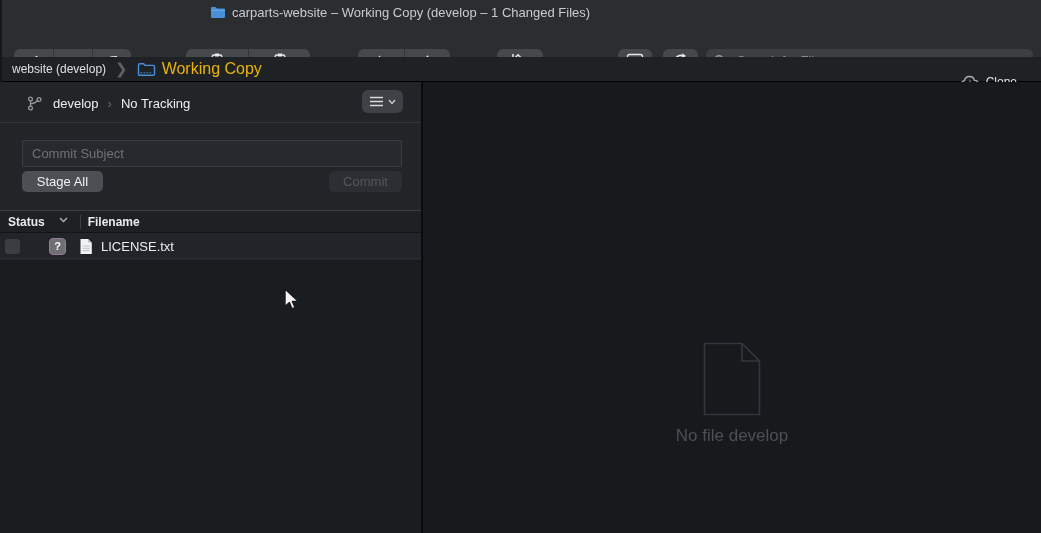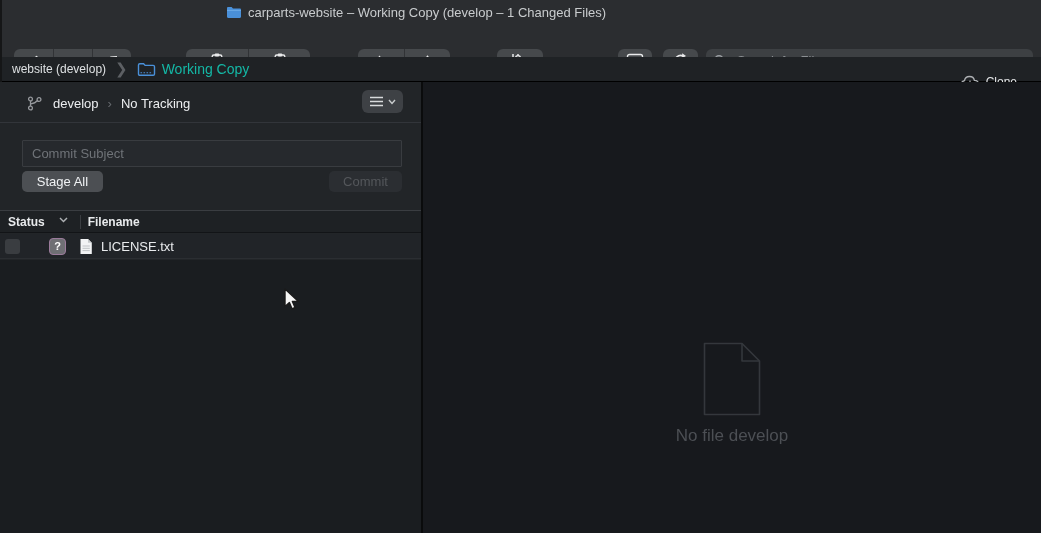--- a/index.html
+++ b/index.html
@@ -3,42 +3,42 @@
 <meta charset="utf-8">
 <style>
   * { margin:0; padding:0; box-sizing:border-box; }
   html,body { width:1041px; height:533px; background:#17191d; overflow:hidden;
     font-family:"Liberation Sans", sans-serif; -webkit-font-smoothing:antialiased; }
   .window { position:absolute; inset:0; width:1041px; height:533px; }
 
   
   .titlebar { position:absolute; left:0; top:0; width:1041px; height:24px; background:#2b2d30; }
   .title-wrap { position:absolute; left:0; top:0; width:800px; height:24px; display:flex;
-    align-items:center; justify-content:center; gap:6px;margin-left:16px; }
+    align-items:center; justify-content:center; gap:6px; }
   .title-text { font-size:13px; color:#c9ccce; white-space:nowrap; }
   .toolbar { position:absolute; left:0; top:24px; width:1041px; height:33px; background:#2b2d30; }
   .seg-group { position:absolute; top:25px; height:23px; display:flex; background:#46494c;
     border-radius:6px; overflow:hidden; }
   .seg-btn { height:23px; display:flex; align-items:center; justify-content:center; }
   .seg-btn + .seg-btn { border-left:1px solid #313336; }
   .tool-btn { position:absolute; top:25px; height:23px; background:#46494c; border-radius:6px;
     display:flex; align-items:center; justify-content:center; }
   .searchfield { position:absolute; left:706px; top:25px; width:327px; height:23px; background:#3d4043;
     border-radius:6px; display:flex; align-items:center; padding:0 7px; gap:5px; }
   .searchfield input { flex:1; background:transparent; border:none; outline:none; color:#d7d9db;
     font-size:13px; font-family:"Liberation Sans", sans-serif; }
   .searchfield input::placeholder { color:#8b8f93; }
   .left-edge { position:absolute; left:0; top:0; width:2px; height:82px; background:#151617; }
 
   
   .breadcrumb-bar { position:absolute; left:0; top:57px; width:1041px; height:25px; background:#1f2225;
     border-bottom:1px solid #000; display:flex; align-items:center; }
   .crumb-repo { font-size:12px; color:#dde0e2; margin-left:12px; white-space:nowrap; }
   .crumb-chevron { color:#5d6064; font-size:15px; margin:0 9px 1px 9px; }
-  .crumb-loc { font-size:14px; color:#14b8a6; margin-left:6px; }
+  .crumb-loc { font-size:16px; color:#eab308; margin-left:6px; }
   .clone-btn { position:absolute; right:24px; top:0; height:32px; display:flex; align-items:flex-end; gap:6px; }
   .clone-label { font-size:12px; color:#e4e6e8; }
 
   
   .left-panel { position:absolute; left:0; top:82px; width:421px; height:451px; background:#222528; }
   .panel-divider { position:absolute; left:421px; top:82px; width:2px; height:451px; background:#0a0b0c; }
   .right-panel { position:absolute; left:423px; top:82px; width:618px; height:451px; background:#17191d; }
 
   .branch-header { position:absolute; left:0; top:2px; width:421px; height:38px; display:flex; align-items:center;text-align:center; }
   .branch-name { font-size:13px; color:#eceef0; margin-left:10px; }

